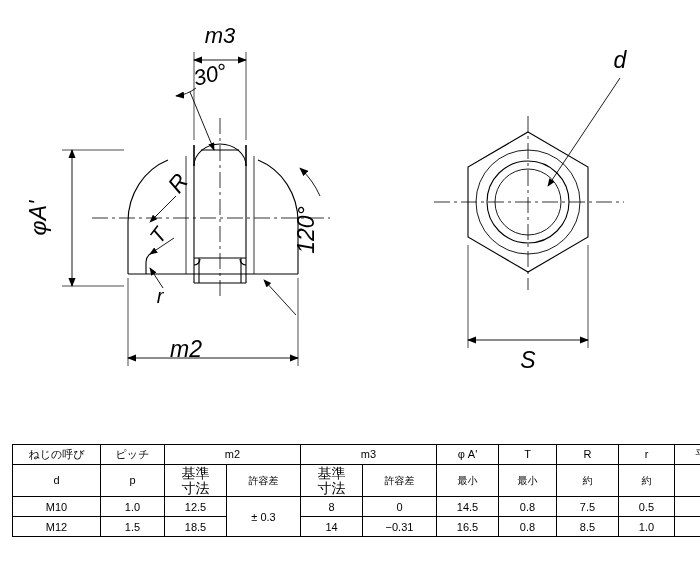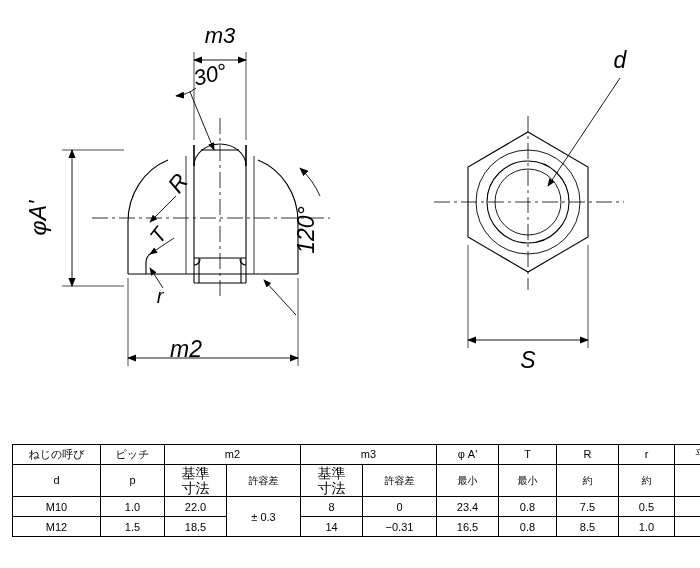--- a/index.html
+++ b/index.html
@@ -244,25 +244,25 @@
           <td class="small">許容差</td>
           <td class="small">最小</td>
           <td class="small">最小</td>
           <td class="small">約</td>
           <td class="small">約</td>
           <td class="hdr">S</td>
         </tr>
         <tr>
           <td>M10</td>
           <td>1.0</td>
-          <td>22.0</td>
+          <td>12.5</td>
           <td rowspan="2" class="nowrapcell">± 0.3</td>
           <td>8</td>
           <td>0</td>
-          <td>23.4</td>
+          <td>14.5</td>
           <td>0.8</td>
           <td>7.5</td>
           <td>0.5</td>
           <td>17</td>
         </tr>
         <tr>
           <td>M12</td>
           <td>1.5</td>
           <td>18.5</td>
           <td>14</td>

